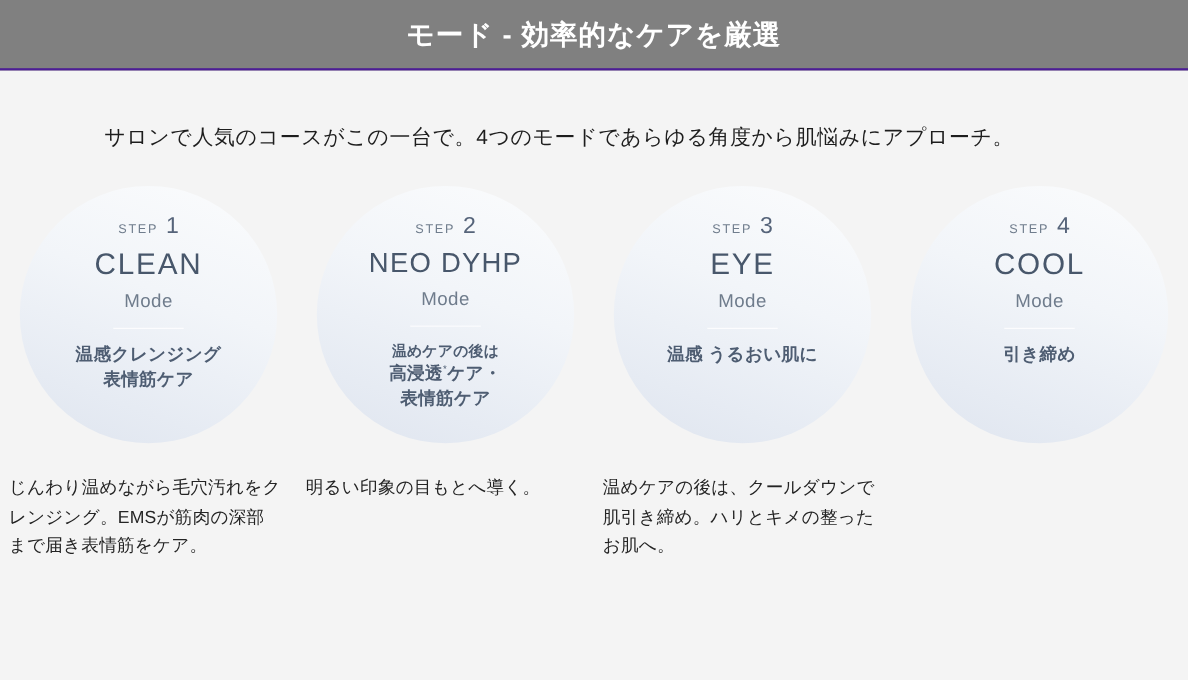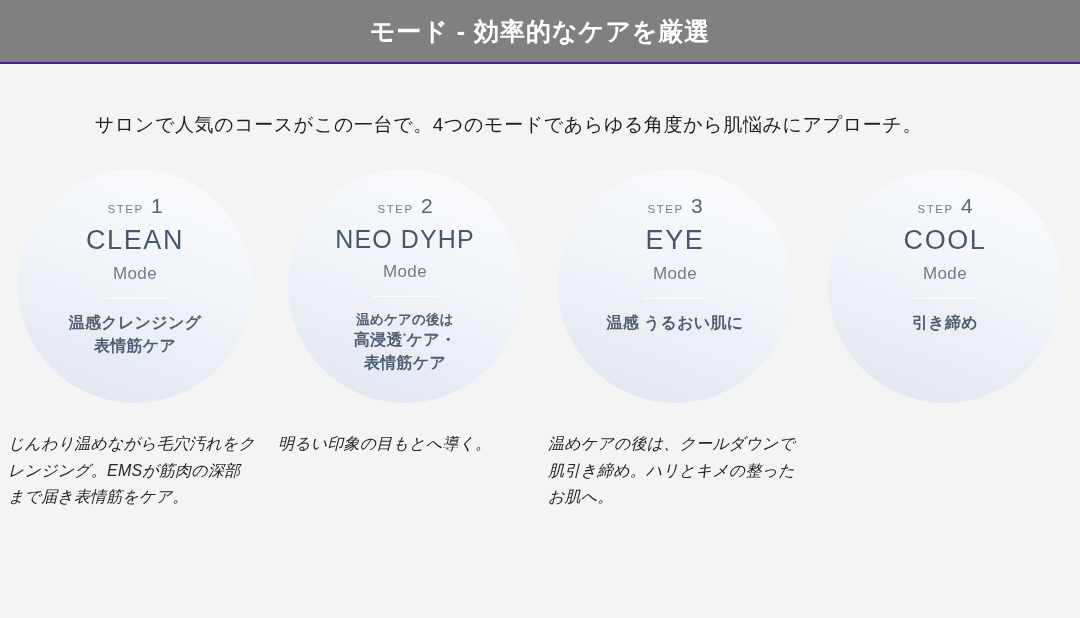--- a/index.html
+++ b/index.html
@@ -154,21 +154,20 @@
   }
   .caption-col {
     width: 270px;
     padding: 0 14px 0 8px;
   }
   .caption-text {
     font-size: 16px;
     line-height: 1.66;
     color: #242424;
     letter-spacing: 0.2px;
-    font-style: italic;
   }
 </style>
 </head>
 <body>
 
 <div class="header-bar">
   <div class="header-title">モード - 効率的なケアを厳選</div>
 </div>
 
 <div class="intro">

